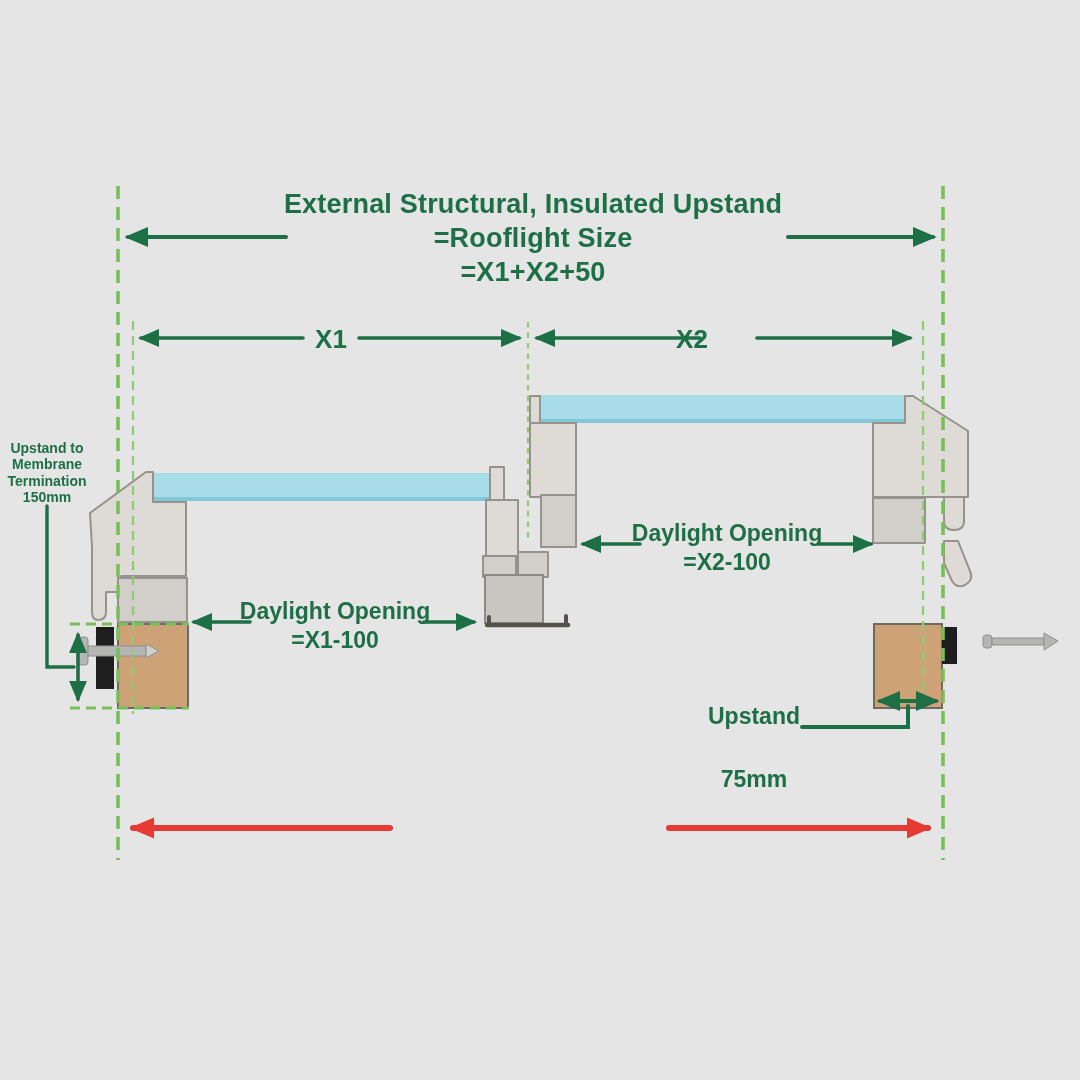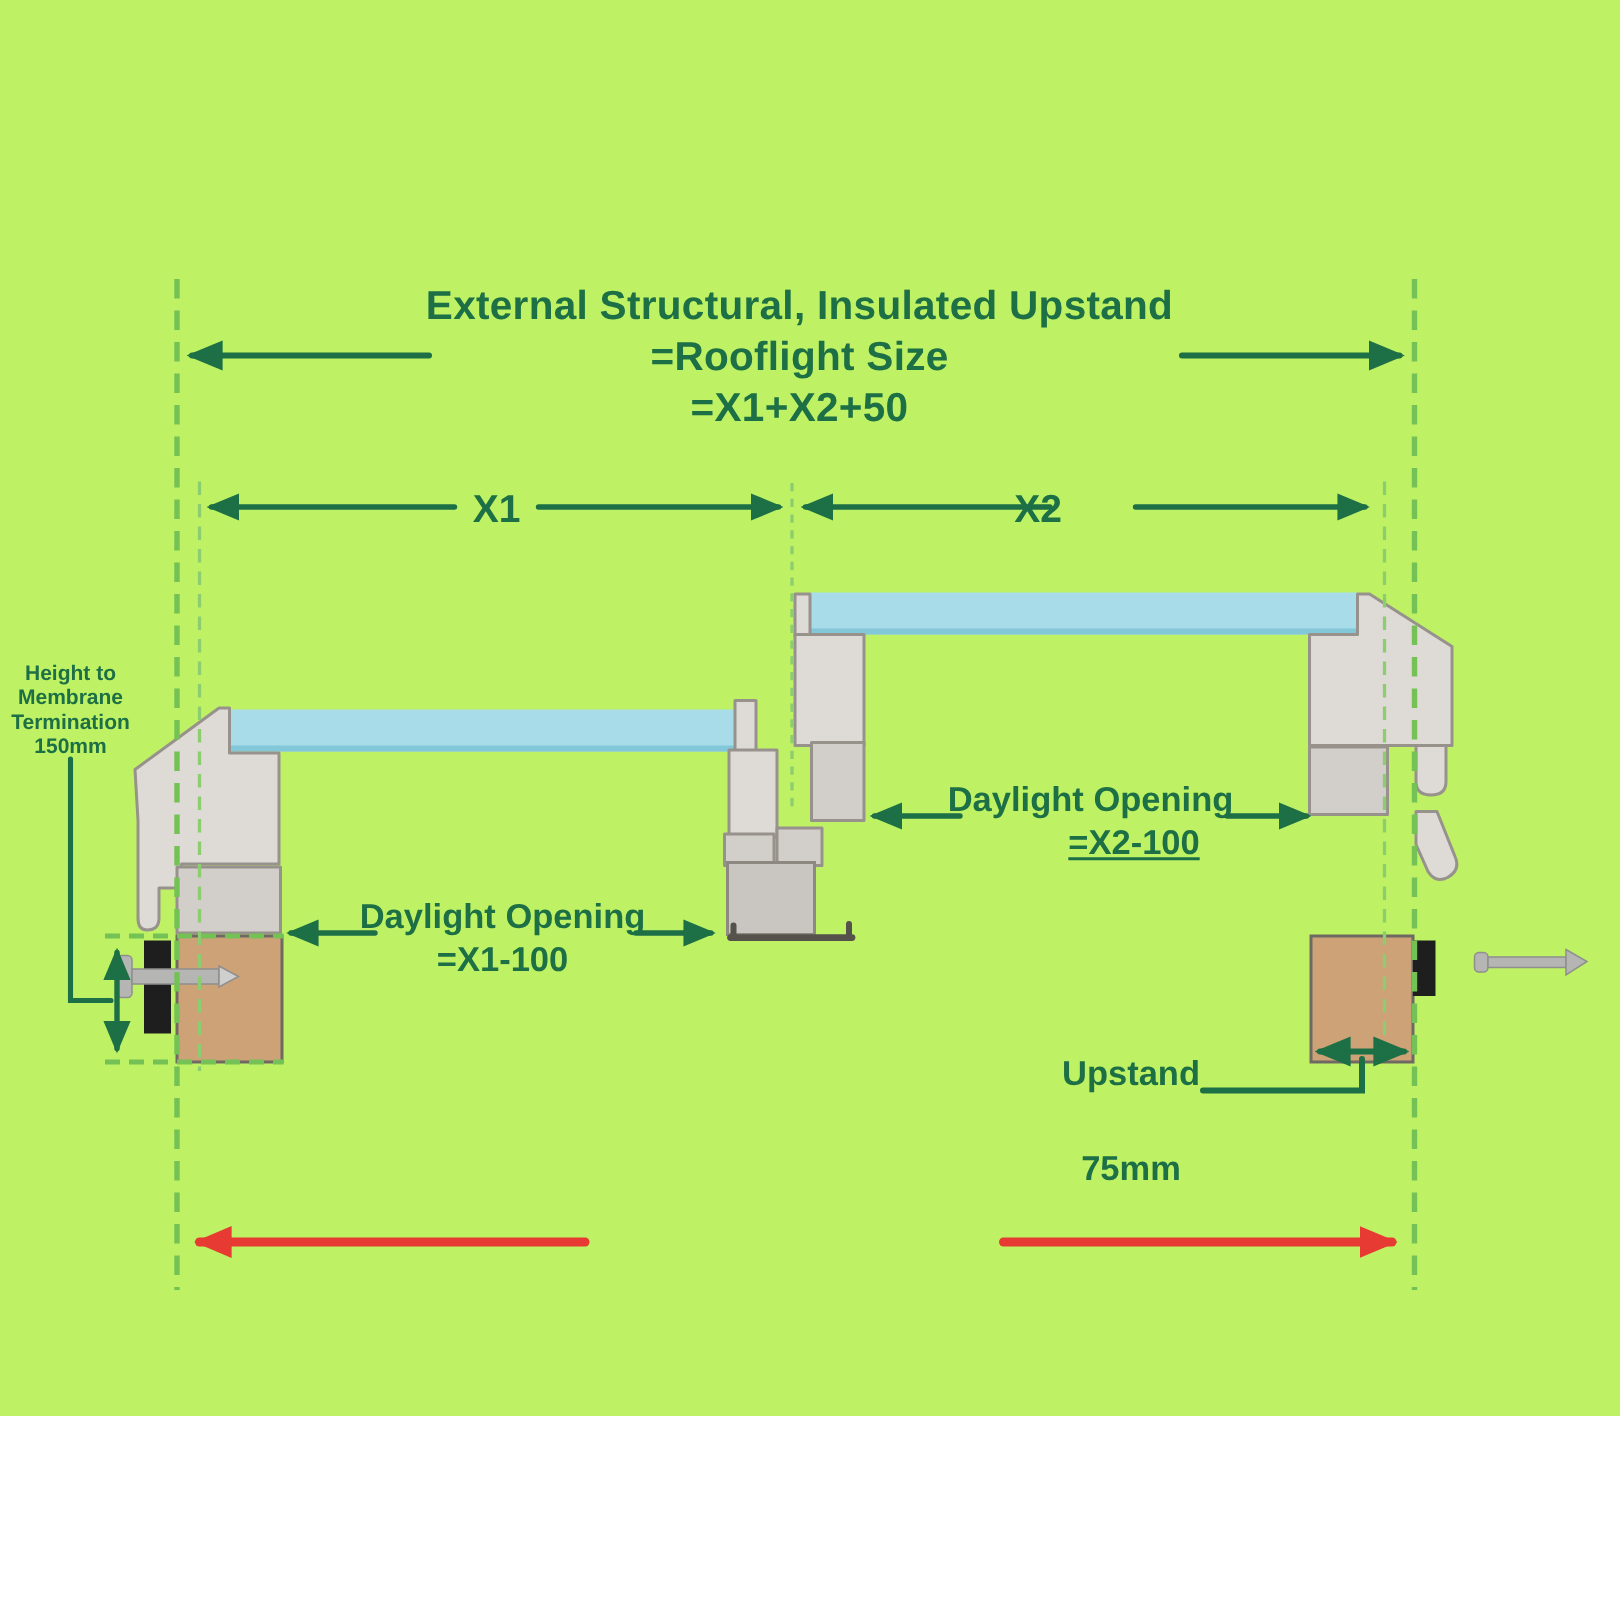--- a/index.html
+++ b/index.html
@@ -1,19 +1,19 @@
 <!DOCTYPE html>
 <html><head>
 <meta charset="utf-8">
 <style>
   html,body{margin:0;padding:0;background:#ffffff;}
   .stage{
     position:relative;
-    width:1080px;height:944px;
-    background:#bef264;
+    width:1080px;height:1080px;
+    background:#e5e5e5;
     font-family:"Liberation Sans", sans-serif;
     overflow:hidden;
   }
   .stage svg{position:absolute;left:0;top:0;}
   .lbl{
     position:absolute;
     transform:translate(-50%,-50%);
     white-space:nowrap;
     font-weight:bold;
     color:#1d6f45;
@@ -157,23 +157,23 @@
   <div class="lbl title-line" style="left:533px;top:238px;">=Rooflight Size</div>
   <div class="lbl title-line" style="left:533px;top:272px;">=X1+X2+50</div>
 
   <div class="lbl dim-big" style="left:331px;top:339px;">X1</div>
   <div class="lbl dim-big" style="left:692px;top:339px;">X2</div>
 
   <div class="lbl dim-mid" style="left:335px;top:611px;">Daylight Opening</div>
   <div class="lbl dim-mid" style="left:335px;top:640px;">=X1-100</div>
 
   <div class="lbl dim-mid" style="left:727px;top:533px;">Daylight Opening</div>
-  <div class="lbl dim-mid" style="left:756px;top:562px;text-decoration:underline;">=X2-100</div>
+  <div class="lbl dim-mid" style="left:727px;top:562px;">=X2-100</div>
 
-  <div class="lbl dim-small" style="left:47px;top:448px;">Height to</div>
+  <div class="lbl dim-small" style="left:47px;top:448px;">Upstand to</div>
   <div class="lbl dim-small" style="left:47px;top:464px;">Membrane</div>
   <div class="lbl dim-small" style="left:47px;top:481px;">Termination</div>
   <div class="lbl dim-small" style="left:47px;top:497px;">150mm</div>
 
   <div class="lbl dim-mid" style="left:754px;top:716px;">Upstand</div>
   <div class="lbl dim-mid" style="left:754px;top:744px;margin-top:35px;">75mm</div>
 
 
 </div>
 

